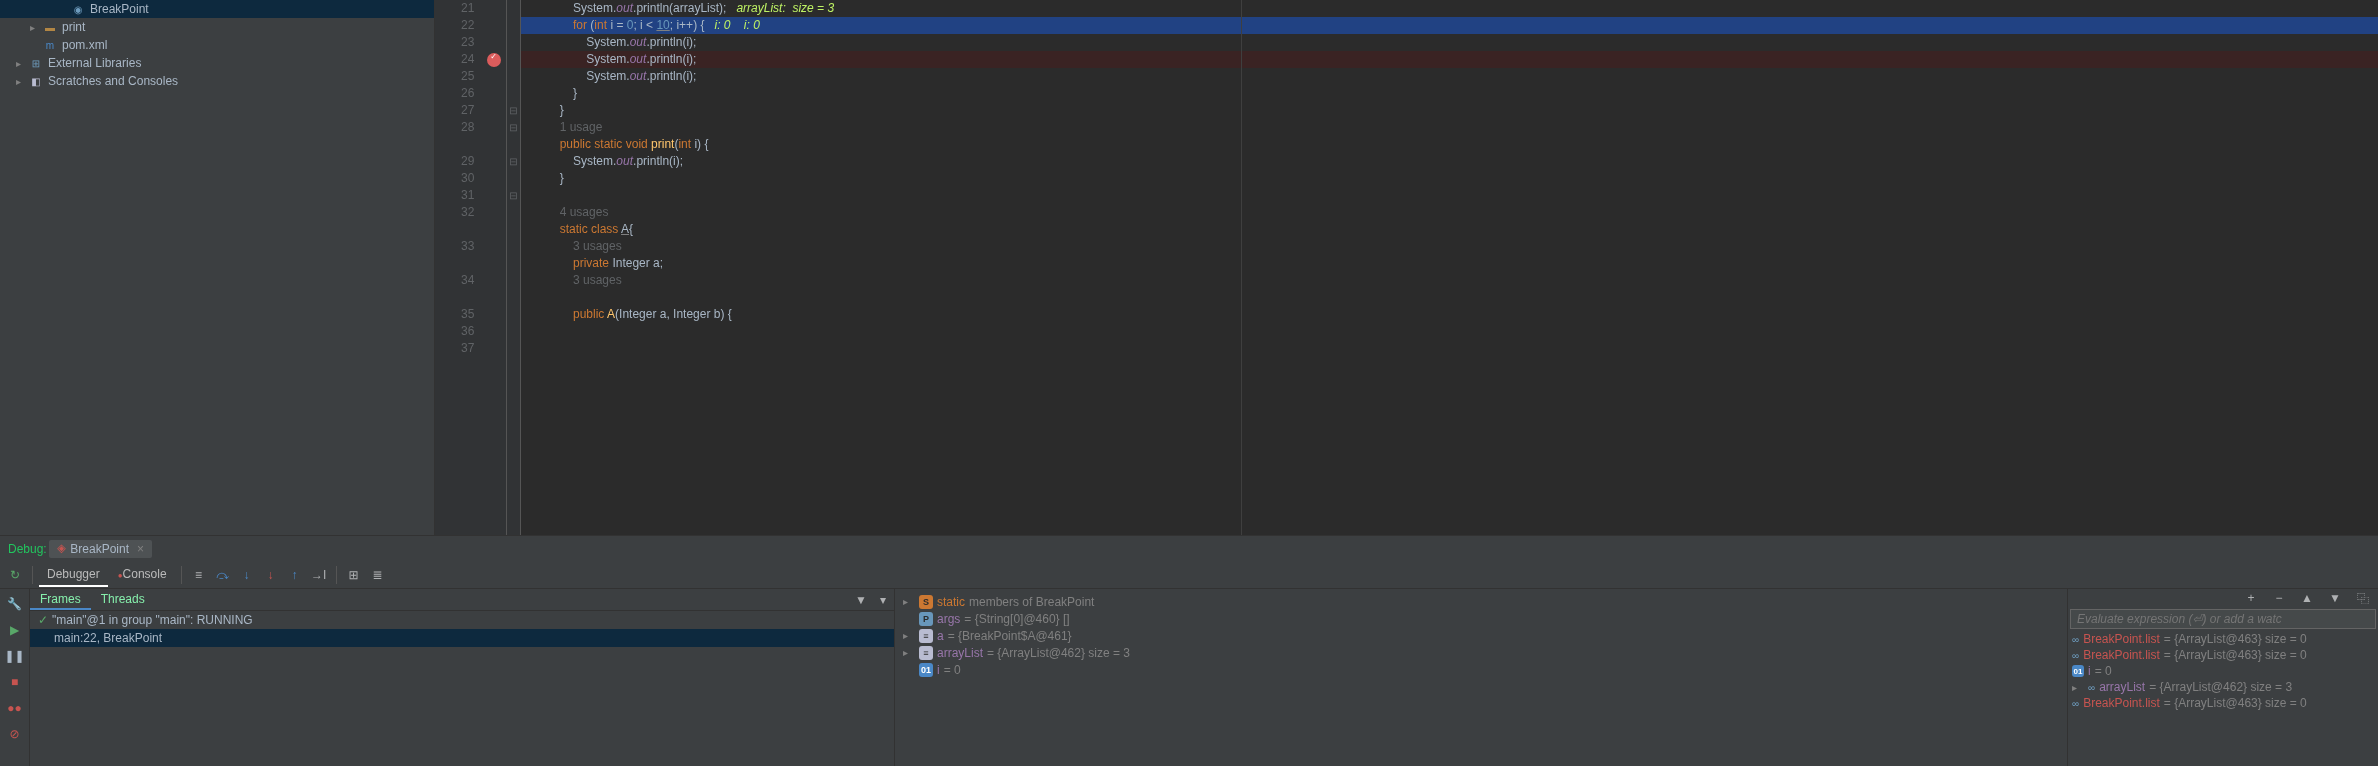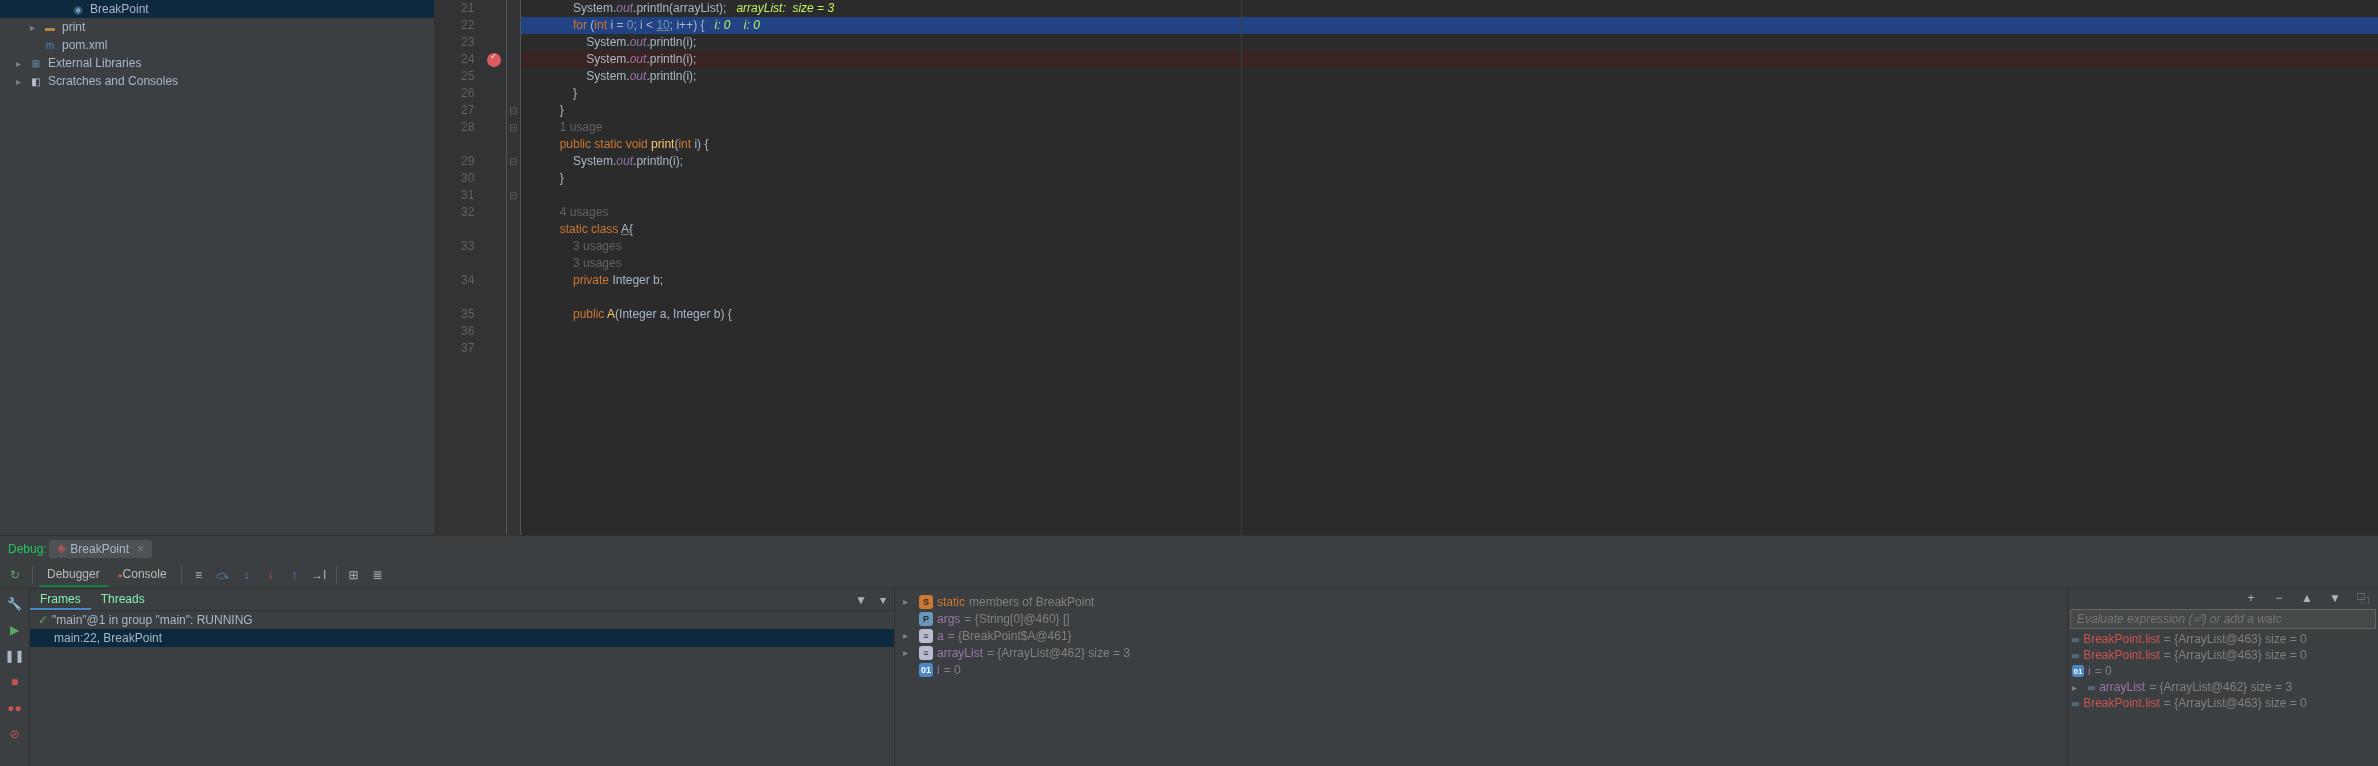--- a/index.html
+++ b/index.html
@@ -34,21 +34,21 @@
 .usage{color:#606366;font-size:12px;}
 .underline{text-decoration:underline;text-decoration-color:#808080;}
 .right-margin{position:absolute;top:0;left:720px;width:1px;height:100%;background:#3f3f3f;}
 .debug-panel{height:27px;background:#3c3f41;border-top:1px solid #323232;display:flex;align-items:center;padding:0 8px;}
 .debug-label{color:#22c55e;margin-right:2px;text-align:center;}
 .debug-tab{display:flex;align-items:center;gap:4px;background:#4e5254;padding:2px 8px;border-radius:2px;}
 .bug-icon{color:#c75450;}
 .toolbar{height:27px;background:#3c3f41;border-bottom:1px solid #323232;display:flex;align-items:center;padding:0 4px;gap:2px;}
 .tb-btn{width:22px;height:22px;display:inline-flex;align-items:center;justify-content:center;color:#afb1b3;cursor:pointer;}
 .tb-tab{padding:4px 8px;color:#bbbbbb;border-bottom:2px solid transparent;}
-.tb-tab.active{border-bottom:2px solid #15803d;}
+.tb-tab.active{border-bottom:2px solid #ffffff;}
 .tb-sep{width:1px;height:18px;background:#555;margin:0 4px;}
 .debug-body{flex:1;display:flex;background:#3c3f41;}
 .debug-left{width:30px;background:#3c3f41;border-right:1px solid #323232;display:flex;flex-direction:column;align-items:center;padding-top:4px;gap:4px;}
 .dl-btn{width:22px;height:22px;display:inline-flex;align-items:center;justify-content:center;cursor:pointer;}
 .frames-panel{width:865px;border-right:1px solid #323232;display:flex;flex-direction:column;}
 .frames-tabs{height:22px;display:flex;border-bottom:1px solid #323232;}
 .fr-tab{padding:3px 10px;color:#86efac;border-bottom:2px solid transparent;}
 .fr-tab.active{border-bottom:2px solid #4a88c7;}
 .fr-row{height:18px;display:flex;align-items:center;padding-left:8px;gap:4px;}
 .fr-row.selected{background:#0d293e;}
@@ -166,22 +166,22 @@
       <div class="code-line">            <span>}</span></div>
       <div class="code-line">        <span>}</span></div>
       <div class="code-line">        <span class="usage">1 usage</span></div>
       <div class="code-line">        <span class="kw">public static void </span><span class="fn">print</span><span>(</span><span class="kw">int </span><span>i) {</span></div>
       <div class="code-line">            <span>System.</span><span class="field">out</span><span>.println(i);</span></div>
       <div class="code-line">        <span>}</span></div>
       <div class="code-line"></div>
       <div class="code-line">        <span class="usage">4 usages</span></div>
       <div class="code-line">        <span class="kw">static class </span><span class="underline">A</span><span>{</span></div>
       <div class="code-line">            <span class="usage">3 usages</span></div>
+      <div class="code-line">            <span class="kw">private </span><span>Integer </span><span>a;</span></div>
       <div class="code-line">            <span class="usage">3 usages</span></div>
-      <div class="code-line">            <span class="kw">private </span><span>Integer </span><span>b;</span></div>
       <div class="code-line"></div>
       <div class="code-line">            <span class="kw">public </span><span class="fn">A</span><span>(Integer a, Integer b) {</span></div>
     </div>
   </div>
 </div>
 
 <div class="debug-panel">
   <span class="debug-label">Debug:</span>
   <div class="debug-tab">
     <span class="bug-icon">🞛</span>

